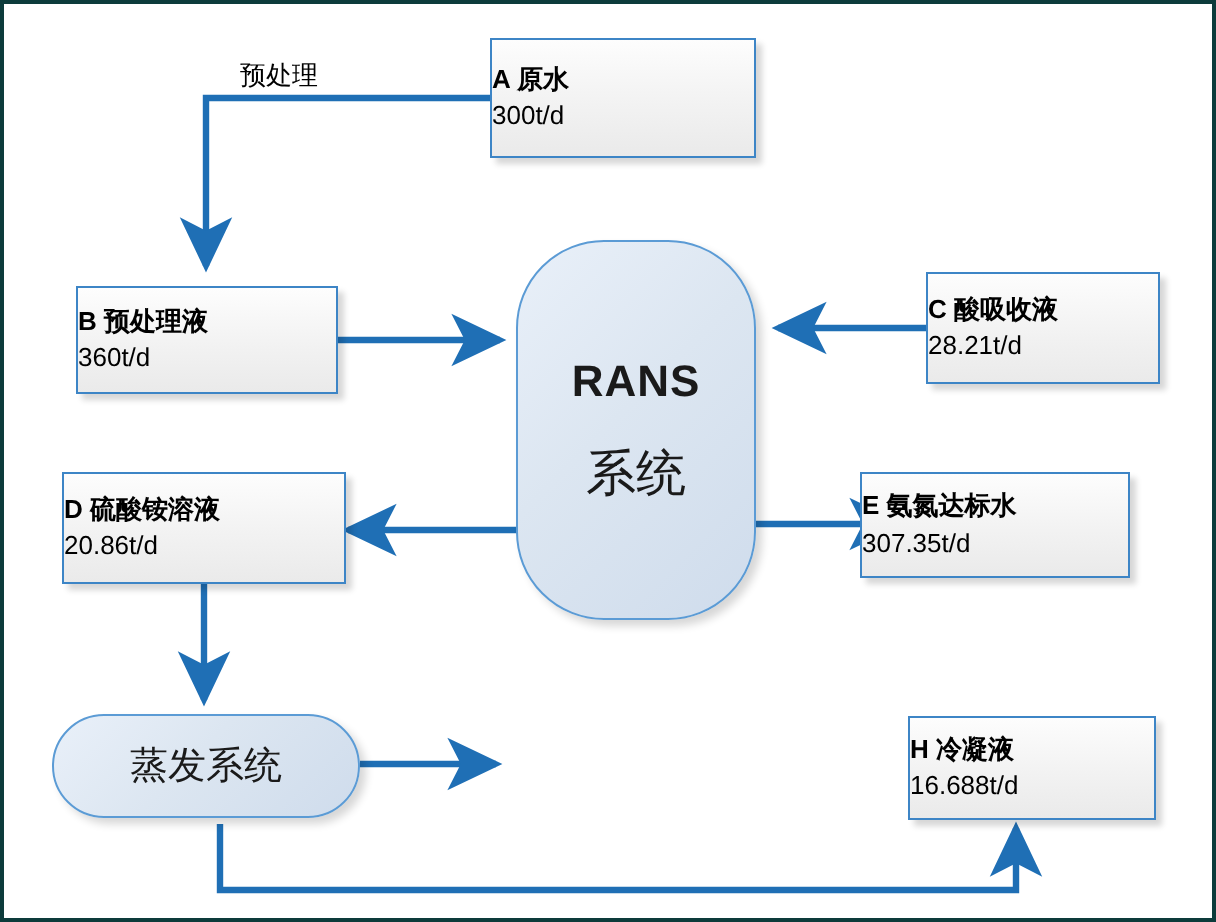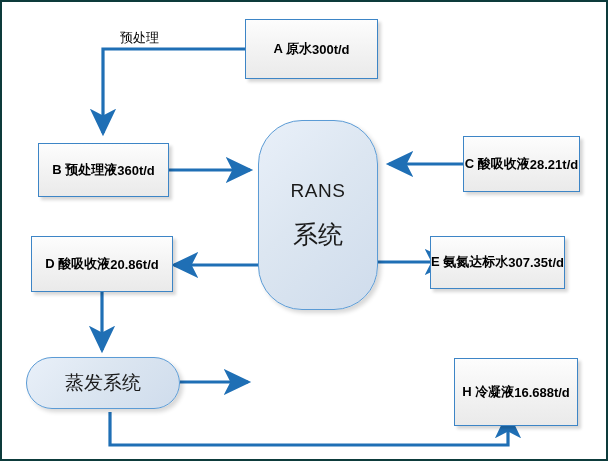--- a/index.html
+++ b/index.html
@@ -20,35 +20,35 @@
   }
 
   
   .node-box {
     position: absolute;
     box-sizing: border-box;
     background: linear-gradient(180deg, #fdfdfd 0%, #f2f2f2 55%, #eaeaea 100%);
     border: 1.6px solid #3d85c6;
     box-shadow: 3px 3px 3px rgba(0,0,0,0.16);
     display: flex;
-    flex-direction: row;
-    align-items: center;
+    flex-direction: column;
+    align-items: flex-start;
     justify-content: center;
     color: #000000;
     z-index: 5;
   }
   .node-box .line1 {
     font-size: 13px;
     font-weight: bold;
     line-height: 1.25;
     white-space: nowrap;
   }
   .node-box .line2 {
     font-size: 13px;
-    font-weight: bold;
+    font-weight: normal;
     line-height: 1.25;
     white-space: nowrap;
     margin-top: 2px;
   }
 
   
   .node-round {
     position: absolute;
     box-sizing: border-box;
     background: linear-gradient(135deg, #e9f0f9 0%, #dce6f1 45%, #cfdcec 100%);
@@ -58,22 +58,22 @@
     flex-direction: column;
     align-items: center;
     justify-content: center;
     color: #1a1a1a;
     z-index: 5;
   }
   #rans-system {
     border-radius: 44px;
   }
   #rans-system .rtitle {
-    font-size: 19px;
-    font-weight: normal;
+    font-size: 22px;
+    font-weight: bold;
     letter-spacing: 0.5px;
   }
   #rans-system .rsub {
     font-size: 25px;
     margin-top: 16px;
     font-family: "DejaVu Sans", "Liberation Sans", sans-serif;
   }
   #evap-system {
     border-radius: 38px;
     text-align: right;
@@ -143,31 +143,31 @@
     <div class="line1">B 预处理液</div>
     <div class="line2">360t/d</div>
   </div>
 
   <div class="node-box" id="node-c" style="left:461px; top:134px; width:117px; height:56px;">
     <div class="line1">C 酸吸收液</div>
     <div class="line2">28.21t/d</div>
   </div>
 
   <div class="node-box" id="node-d" style="left:29px; top:234px; width:142px; height:56px;">
-    <div class="line1">D 酸吸收液</div>
+    <div class="line1">D 硫酸铵溶液</div>
     <div class="line2">20.86t/d</div>
   </div>
 
   <div class="node-box" id="node-e" style="left:428px; top:234px; width:135px; height:53px;">
     <div class="line1">E 氨氮达标水</div>
     <div class="line2">307.35t/d</div>
   </div>
 
 
-  <div class="node-box" id="node-h" style="left:452px; top:356px; width:124px; height:68px;">
+  <div class="node-box" id="node-h" style="left:452px; top:356px; width:124px; height:52px;">
     <div class="line1">H 冷凝液</div>
     <div class="line2">16.688t/d</div>
   </div>
 
   <div class="node-round" id="rans-system" style="left:256px; top:118px; width:120px; height:190px;">
     <div class="rtitle">RANS</div>
     <div class="rsub">系统</div>
   </div>
 
   <div class="node-round" id="evap-system" style="left:24px; top:355px; width:154px; height:52px;">

